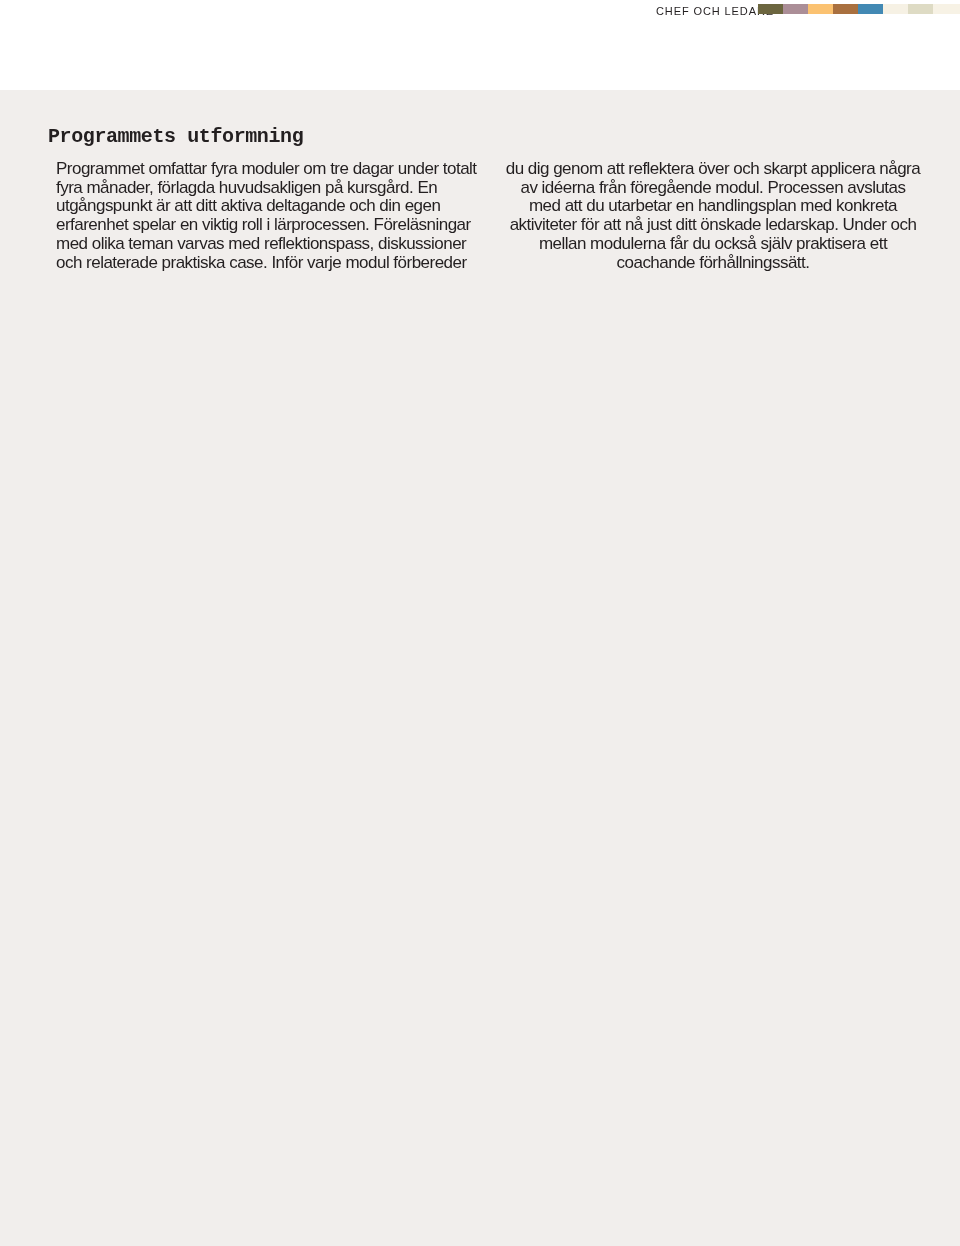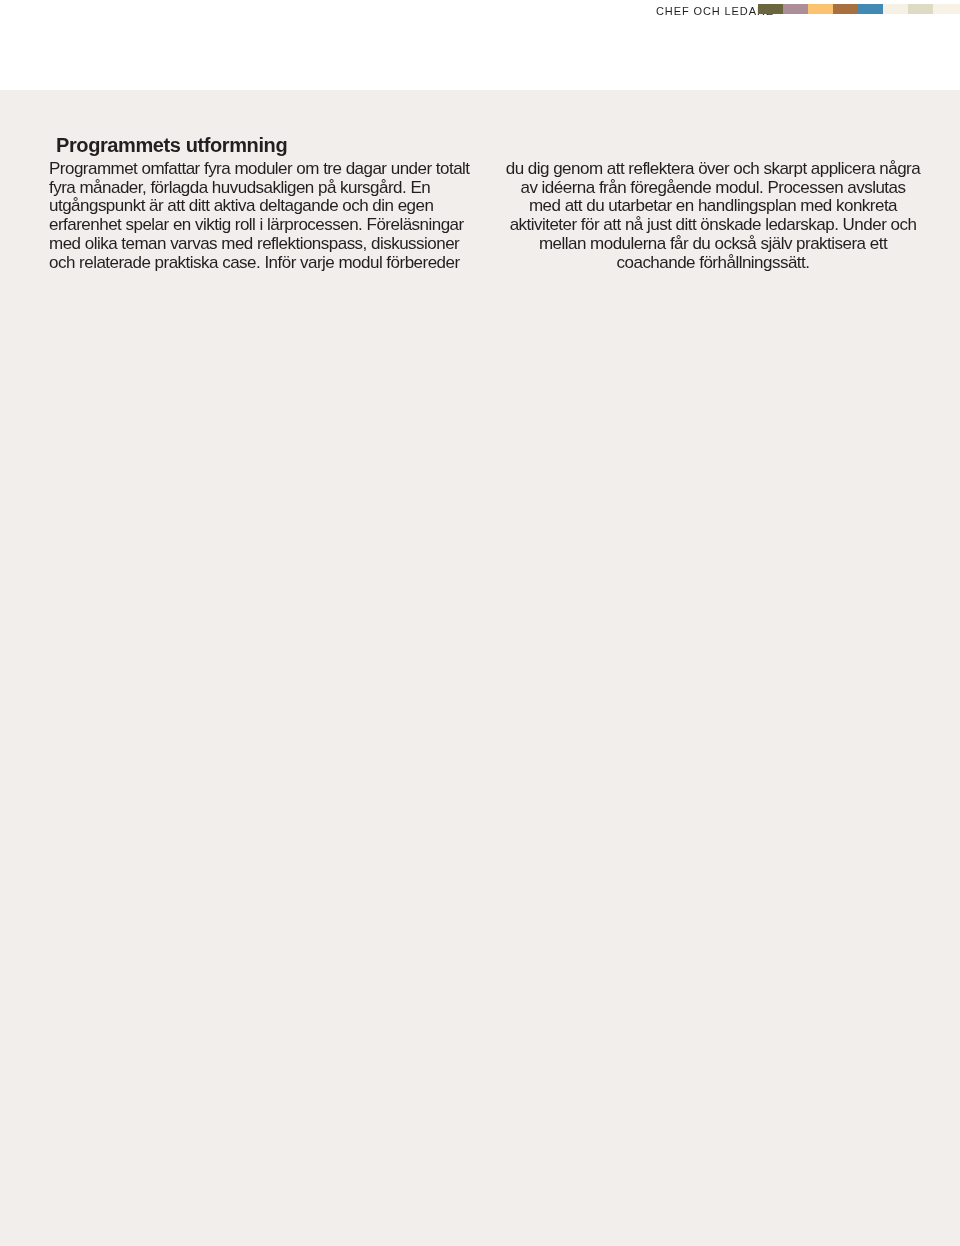--- a/index.html
+++ b/index.html
@@ -7,23 +7,23 @@
        font-family:"Liberation Sans",sans-serif;-webkit-font-smoothing:antialiased;}
   #page{position:relative;width:960px;height:1246px;}
   #panel{position:absolute;left:0;top:90px;width:960px;height:1156px;background:#f1eeec;}
   
   #hdr{position:absolute;left:0;top:0;width:960px;height:90px;}
   #hdr-title{position:absolute;left:656px;top:5px;font-size:11px;letter-spacing:0.9px;color:#231f20;}
   #swatches{position:absolute;left:758px;top:4px;height:10px;display:flex;}
   #swatches span{display:block;height:10px;}
   
   #intro{position:absolute;left:48px;top:126px;width:868px;}
-  #intro h1{margin:8px;font-size:20px;font-weight:bold;letter-spacing:-0.4px;color:#231f20;line-height:22px;}
+  #intro h1{margin:0;font-size:20px;font-weight:bold;letter-spacing:-0.4px;color:#231f20;line-height:22px;font-family:Liberation Mono, monospace;}
   .col{position:absolute;top:0;font-size:17px;letter-spacing:-0.52px;line-height:18.7px;color:#231f20;}
-  #col-l{left:1px;top:34px;width:424px;}
+  #col-l{left:8px;top:34px;width:424px;}
   #col-r{left:455px;top:34px;width:420px;text-align:center;}
   
   #gears{position:absolute;left:0;top:0;width:960px;height:1246px;}
 </style>
 </head>
 <body>
 
 <div id="page">
   <div id="panel"></div>
 

